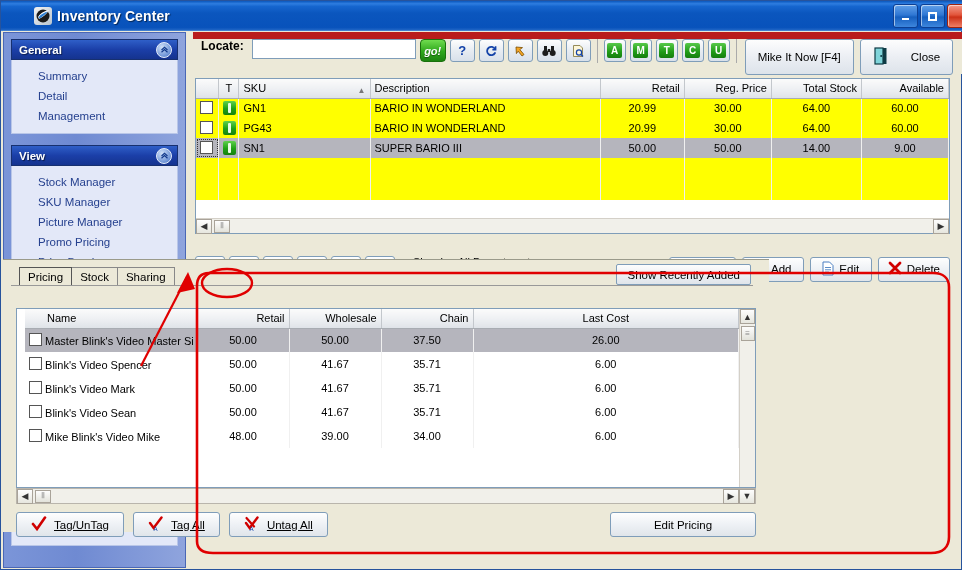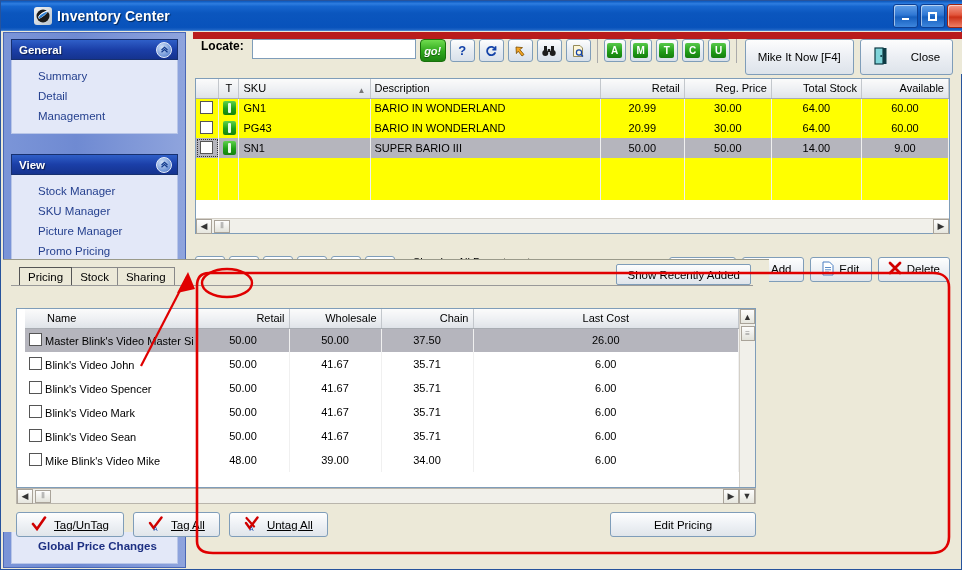--- a/index.html
+++ b/index.html
@@ -55,21 +55,21 @@
 
   
   #sidebar {
     position: absolute; left: 2px; top: 31px;
     width: 183px; height: 536px;
     background: linear-gradient(to right,#7b95d8,#6f8ad2 40%,#8fa4dd);
     border: 1px solid #4a67b5;
     box-sizing: border-box;
     padding: 6px 7px;
   }
-  .panel { margin-bottom: 20px; }
+  .panel { margin-bottom: 11px; }
   .panel-head {
     height: 21px;
     background: linear-gradient(to bottom,#2f5fc8 0%,#1b3fa8 50%,#15338f 100%);
     border: 1px solid #17306f;
     display:flex; align-items:center; justify-content:space-between;
     padding: 0 5px 0 7px;
     box-sizing: border-box;
   }
   .panel-head .ph-title {
     color:#fff; font-size:11.5px; font-weight:bold;
@@ -668,30 +668,20 @@
                 <span>Master Blink's Video Master Si</span>
               </td>
               <td class="num">50.00</td>
               <td class="num">50.00</td>
               <td class="num">37.50</td>
               <td class="num">26.00</td>
             </tr>
             <tr>
               <td style="height:24px">
                 <span class="cb"></span>
-                <span>Blink's Video John</span>
-              </td>
-              <td class="num">50.00</td>
-              <td class="num">41.67</td>
-              <td class="num">35.71</td>
-              <td class="num">6.00</td>
-            </tr>
-            <tr>
-              <td style="height:24px">
-                <span class="cb"></span>
                 <span>Blink's Video Spencer</span>
               </td>
               <td class="num">50.00</td>
               <td class="num">41.67</td>
               <td class="num">35.71</td>
               <td class="num">6.00</td>
             </tr>
             <tr>
               <td style="height:24px">
                 <span class="cb"></span>

